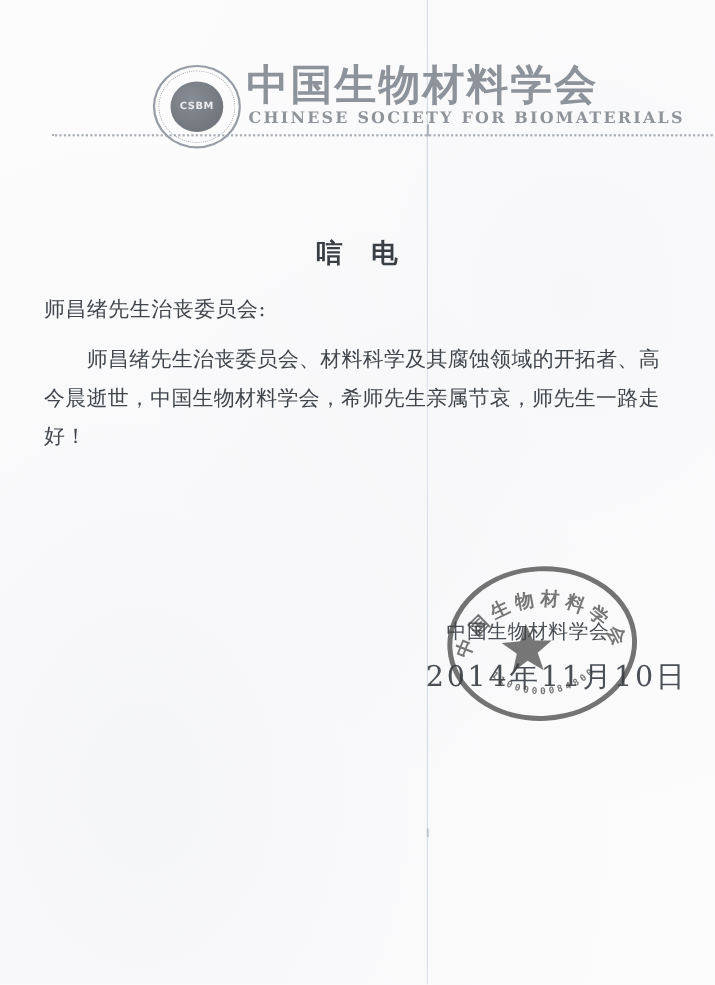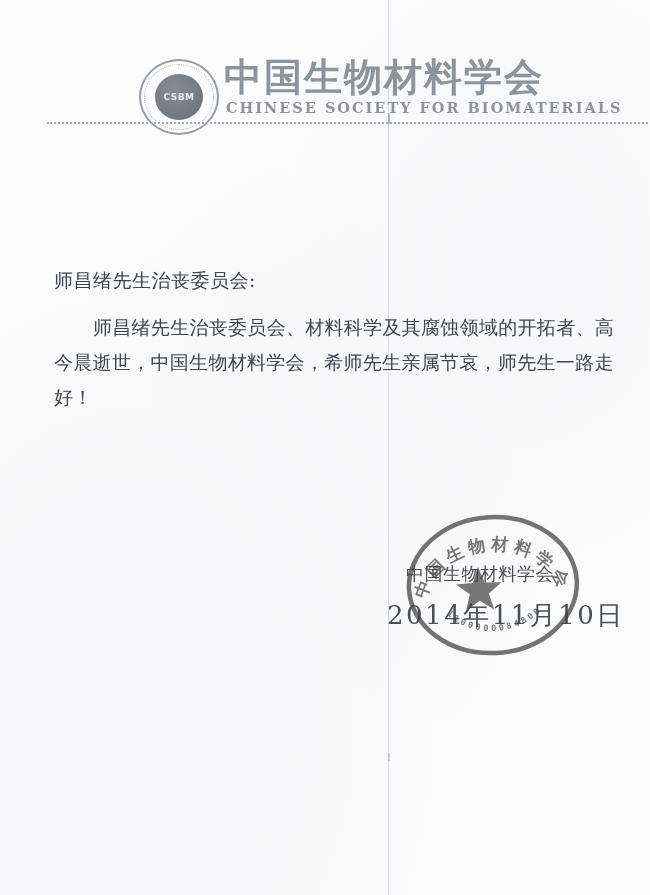--- a/index.html
+++ b/index.html
@@ -40,21 +40,21 @@
     font-size:14.5px;font-weight:bold;color:#8f949b;letter-spacing:2px;
     white-space:nowrap;}
   .header-rule{position:absolute;left:47px;top:122px;width:601px;height:0;
     border-top:2px dotted #9aa0a8;opacity:.85;}
 
   
   .doc-title{position:absolute;left:0;top:214px;width:650px;text-align:center;
     font-size:24px;font-weight:bold;color:#3a3f46;letter-spacing:1px;}
 
   
-  .content{position:absolute;left:54px;top:268px;width:541px;}
+  .content{position:absolute;left:40px;top:268px;width:541px;}
   .salutation{font-size:19px;letter-spacing:.5px;height:42px;color:#40454c;}
   .body-line{font-size:19px;letter-spacing:.3px;line-height:35px;height:35px;
     white-space:nowrap;color:#41464d;}
   .body-line.indent{text-indent:2.05em;}
 
   
   .sig-org{position:absolute;left:406px;top:562px;font-size:18px;
     letter-spacing:.5px;color:#4a4f55;z-index:2;}
   .sig-date{position:absolute;left:387px;top:598px;font-size:26px;
     letter-spacing:2.5px;color:#4a4f55;z-index:2;}
@@ -75,20 +75,21 @@
   <div class="logo">
     <div class="logo-ring"></div>
     <div class="logo-core">
       <span>CSBM</span>
     </div>
   </div>
   <div class="org-cn">中国生物材料学会</div>
   <div class="org-en">CHINESE SOCIETY FOR BIOMATERIALS</div>
   <div class="header-rule"></div>
 
+  <div class="doc-title">唁　电</div>
 
   <div class="content">
     <div class="salutation">师昌绪先生治丧委员会:</div>
     <div class="body-line indent">师昌绪先生治丧委员会、材料科学及其腐蚀领域的开拓者、高</div>
     <div class="body-line">今晨逝世，中国生物材料学会，希师先生亲属节哀，师先生一路走</div>
     <div class="body-line">好！</div>
   </div>
 
   <div class="sig-org">中国生物材料学会</div>
   <div class="sig-date">2014年11月10日</div>

